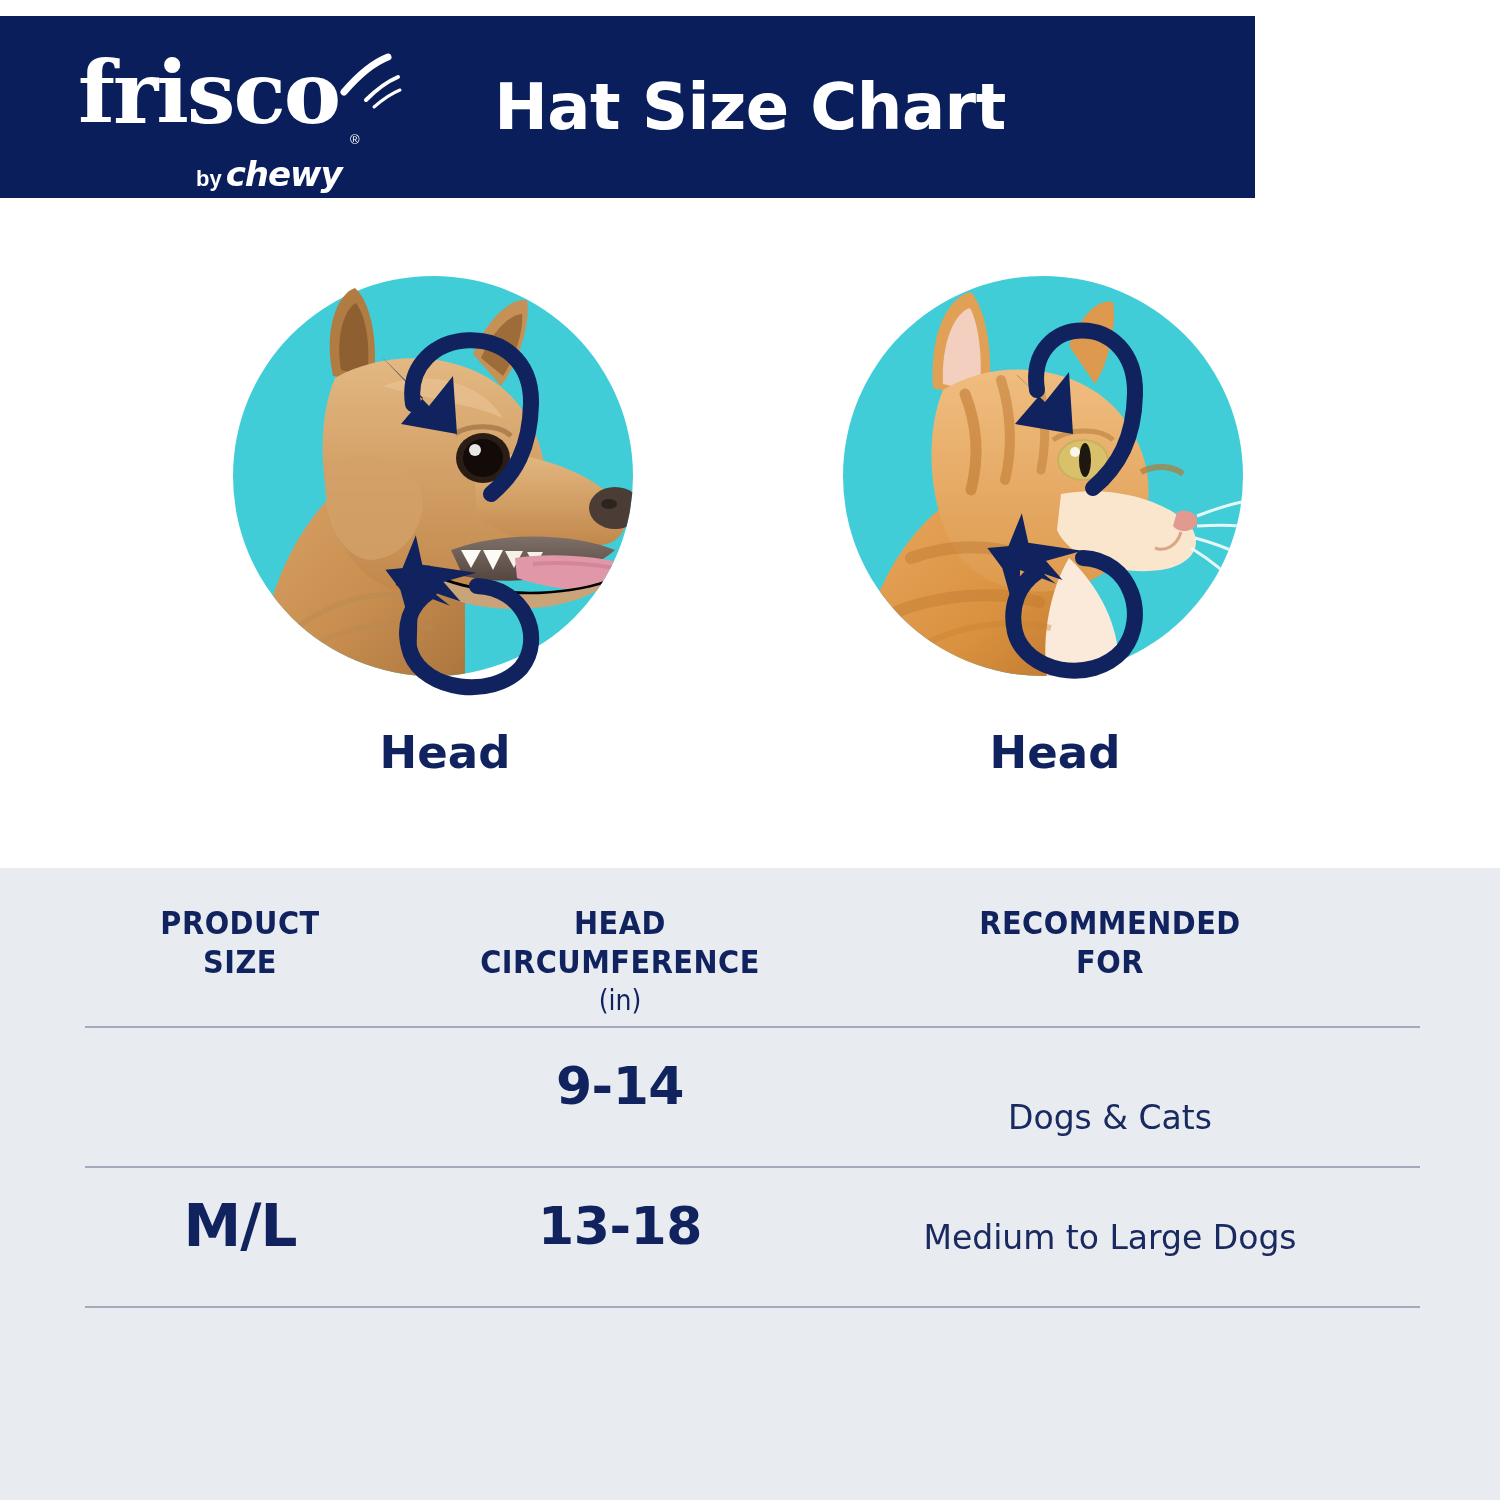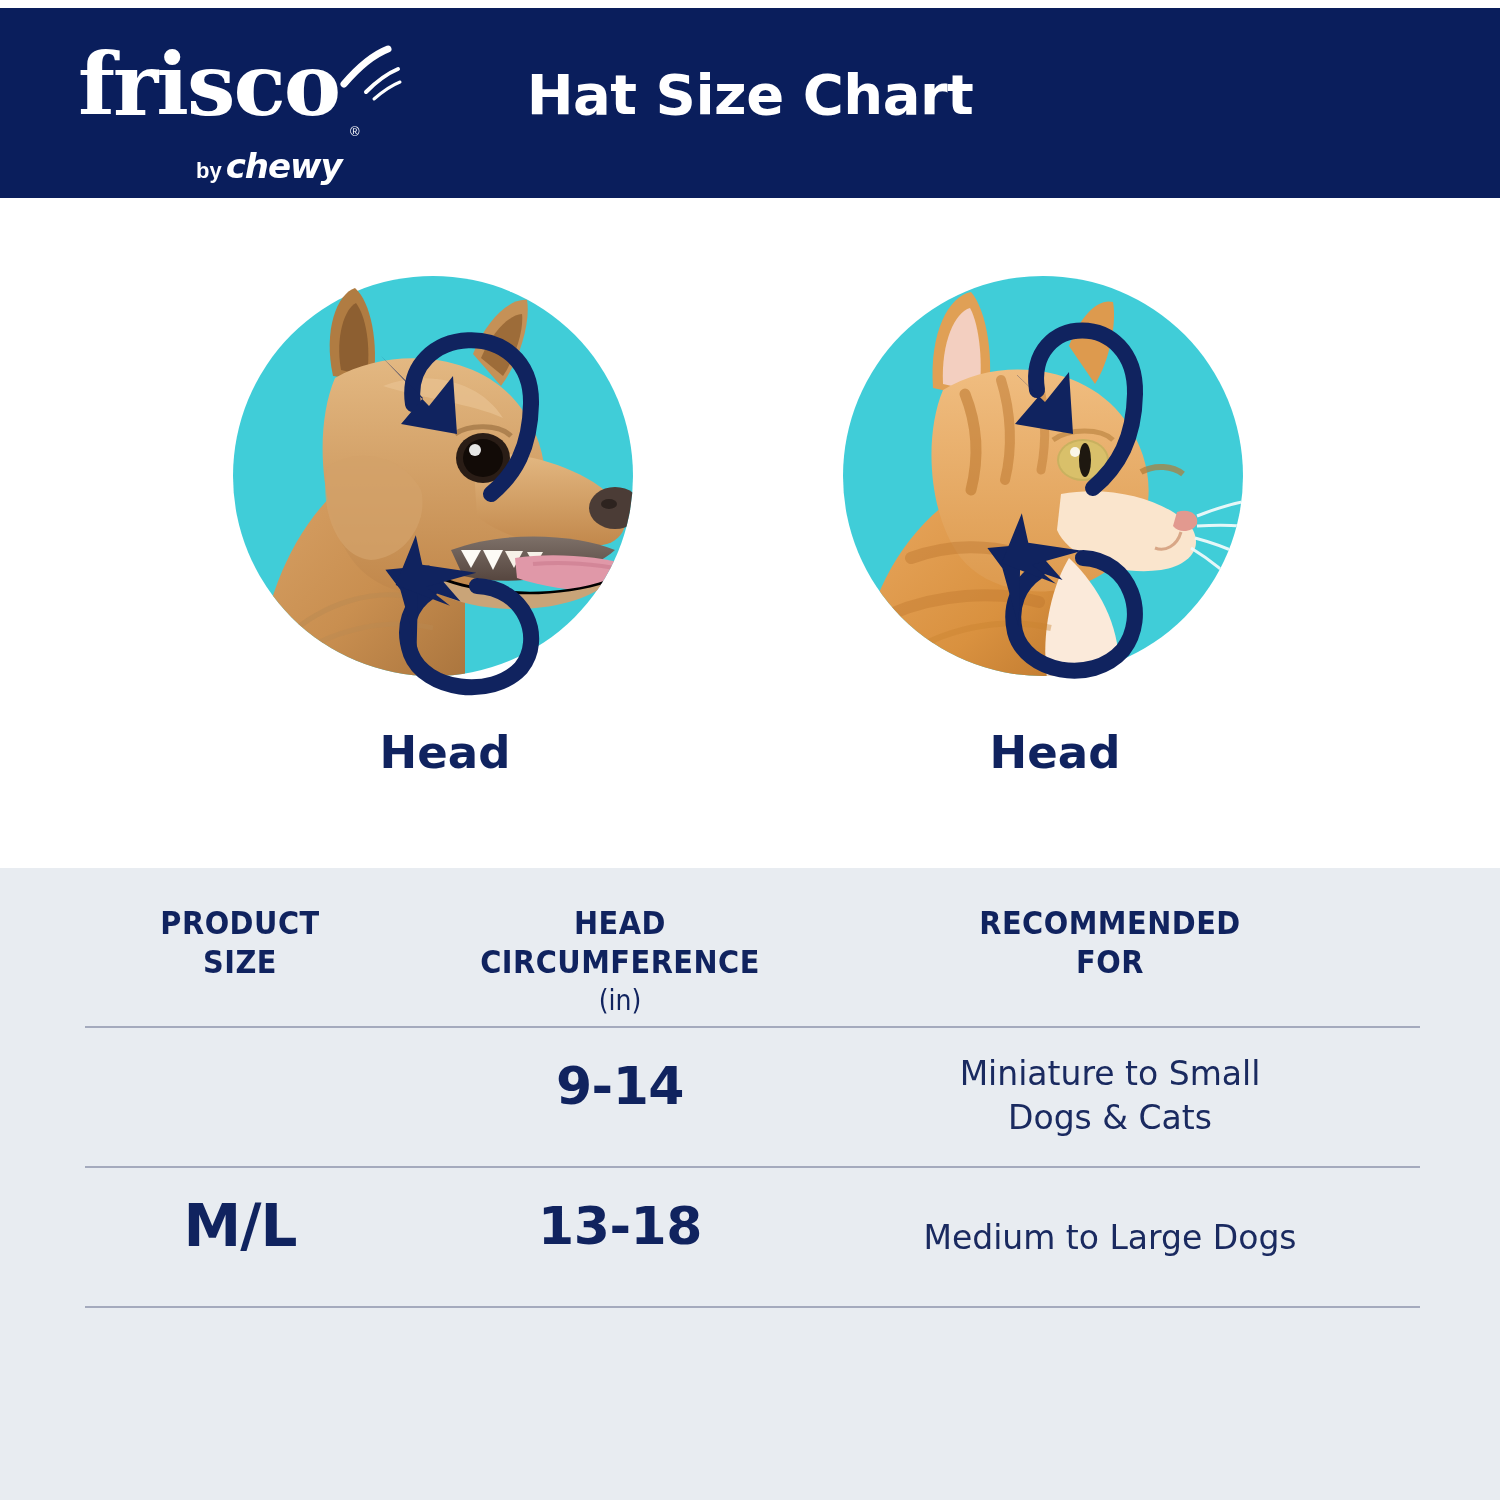--- a/index.html
+++ b/index.html
@@ -6,21 +6,21 @@
   html, body { width:1500px; height:1500px; }
   body {
     font-family: "Liberation Sans", sans-serif;
     background:#ffffff;
     overflow:hidden;
   }
   .page { position:relative; width:1500px; height:1500px; background:#ffffff; }
 
   
   .header {
-    position:absolute; left:0; top:8px; width:1500px; height:198px;
+    position:absolute; left:0; top:16px; width:1255px; height:198px;
     background:#0a1e5c;
   }
   .logo-wrap {
     position:absolute; left:78px; top:28px; width:300px; height:140px;
   }
   .logo-frisco {
     font-family:"DejaVu Serif", serif;
     font-size:86px; font-weight:700; color:#ffffff;
     letter-spacing:-2px; line-height:1;
     position:absolute; left:0; top:6px;
@@ -39,21 +39,21 @@
     font-family:"Liberation Sans", sans-serif;
   }
   .logo-chewy {
     font-size:34px; font-weight:700; color:#ffffff;
     font-family:"DejaVu Sans", sans-serif;
     letter-spacing:-1px; font-style:italic;
   }
   .header-title {
     position:absolute; left:0; top:54px; width:1500px;
     text-align:center;
-    font-size:56px; font-weight:700; color:#ffffff;
+    font-size:64px; font-weight:700; color:#ffffff;
     letter-spacing:-0.5px;
     font-family:"DejaVu Sans", sans-serif;
   }
 
   
   .illus-band {
     position:absolute; left:0; top:198px; width:1500px; height:670px;
     background:#ffffff;
   }
   .pet-block {
@@ -346,21 +346,21 @@
             <span>FOR</span>
           </div>
         </div>
       </div>
 
       <div class="divider d1"></div>
 
       <div class="trow">
         <div class="td-circ">9-14</div>
         <div class="td-rec">
-          <span>Miniature to Small</span><br>
+          <br>
           <span>Dogs &amp; Cats</span>
         </div>
       </div>
 
       <div class="divider d2"></div>
 
       <div class="trow">
         <div class="td-size">M/L</div>
         <div class="td-circ">13-18</div>
         <div class="td-rec one-line">Medium to Large Dogs</div>

